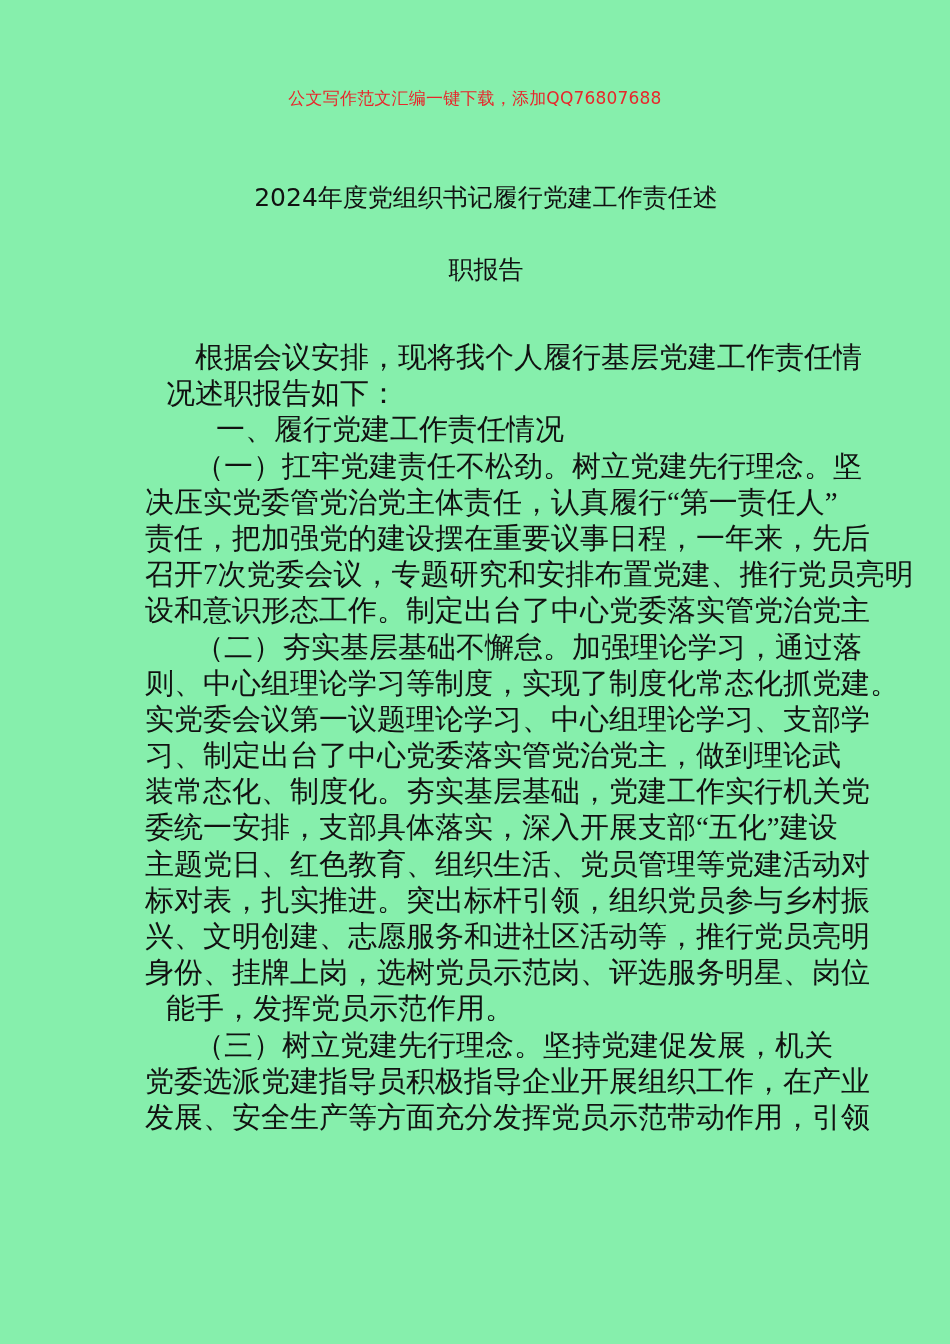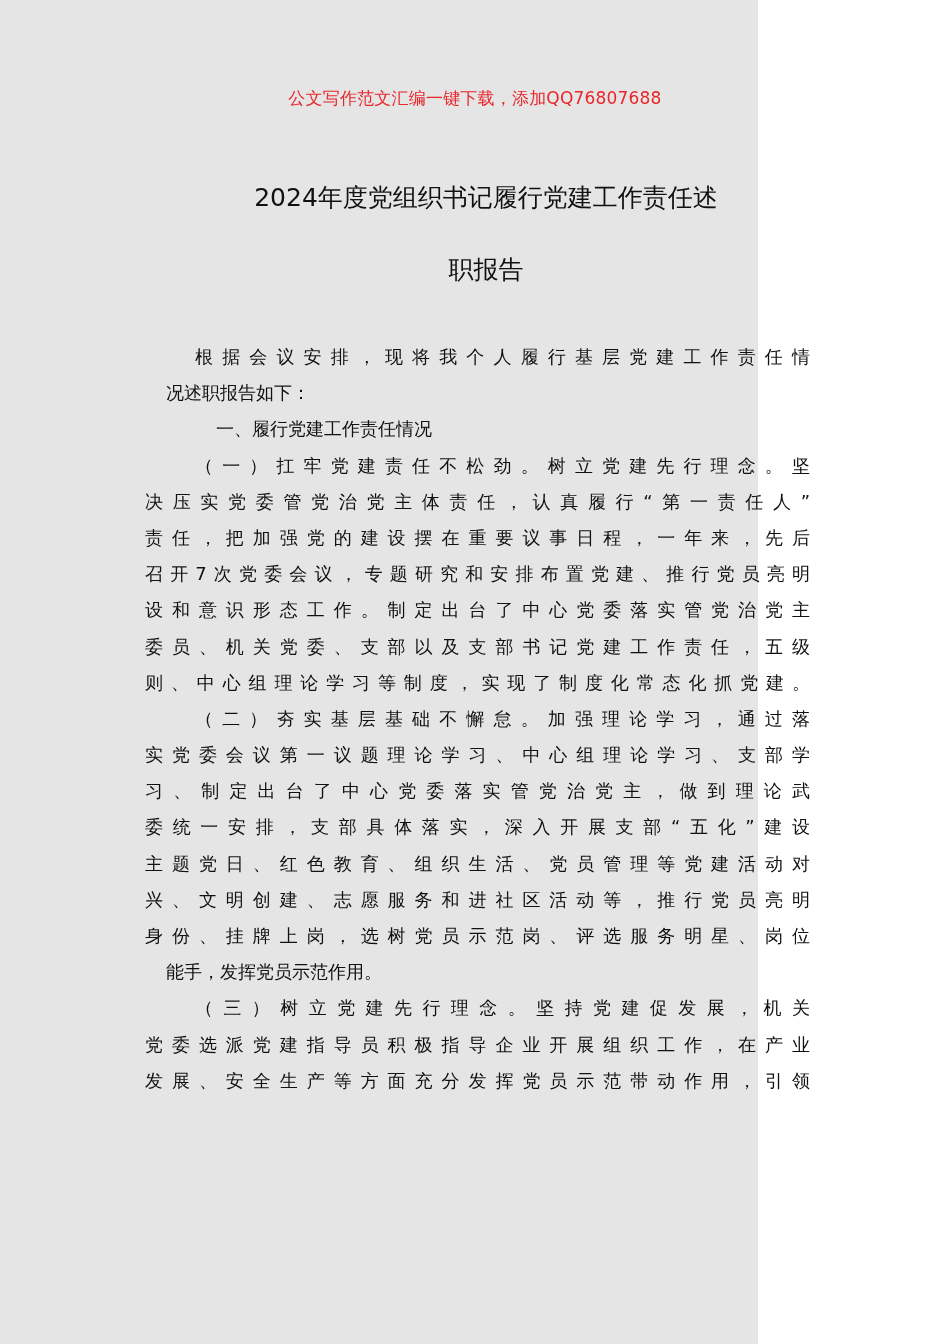--- a/index.html
+++ b/index.html
@@ -12,23 +12,23 @@
       height: 1344px;
       position: relative;
       overflow: hidden;
       font-family: "DejaVu Sans", "Liberation Sans", sans-serif;
       color: #111111;
     }
     .page {
       position: absolute;
       left: 0;
       top: 0;
-      width: 758px;
+      width: 950px;
       height: 1344px;
-      background: #e5e5e5;
+      background: #86efac;
     }
     .watermark {
       position: absolute;
       top: 86px;
       left: 0;
       width: 950px;
       text-align: center;
       color: #e8262b;
       font-size: 17px;
       letter-spacing: 0.2px;
@@ -49,25 +49,26 @@
     .title.l2 { top: 227px; }
     .body-text {
       position: absolute;
       left: 145px;
       top: 339px;
       width: 665px;
     }
     .line {
       height: 36.2px;
       line-height: 36.2px;
-      font-size: 18px;
+      font-size: 29px;
       white-space: nowrap;
       text-align: justify;
       text-align-last: justify;
       color: #111111;
+      font-family: Liberation Serif, serif;
     }
     .line.indent {
       padding-left: 50px;
     }
     .line.last {
       text-align-last: left;
       margin-left: 21px;
     }
   </style>
 </head>
@@ -83,28 +84,29 @@
   <div class="body-text">
     <div class="line indent">根据会议安排，现将我个人履行基层党建工作责任情</div>
     <div class="line last">况述职报告如下：</div>
     <div class="line indent last">一、履行党建工作责任情况</div>
 
     <div class="line indent">（一）扛牢党建责任不松劲。树立党建先行理念。坚</div>
     <div class="line">决压实党委管党治党主体责任，认真履行“第一责任人”</div>
     <div class="line">责任，把加强党的建设摆在重要议事日程，一年来，先后</div>
     <div class="line">召开7次党委会议，专题研究和安排布置党建、推行党员亮明</div>
     <div class="line">设和意识形态工作。制定出台了中心党委落实管党治党主</div>
-    <div class="line">委员、机关党委、支部以及支部书记党建工作责任，五级</div>
+    <div class="line indent">（二）夯实基层基础不懈怠。加强理论学习，通过落</div>
+
     <div class="line">则、中心组理论学习等制度，实现了制度化常态化抓党建。</div>
-
-    <div class="line indent">（二）夯实基层基础不懈怠。加强理论学习，通过落</div>
     <div class="line">实党委会议第一议题理论学习、中心组理论学习、支部学</div>
     <div class="line">习、制定出台了中心党委落实管党治党主，做到理论武</div>
+    <div class="line">装常态化、制度化。夯实基层基础，党建工作实行机关党</div>
     <div class="line">委统一安排，支部具体落实，深入开展支部“五化”建设</div>
     <div class="line">主题党日、红色教育、组织生活、党员管理等党建活动对</div>
+    <div class="line">标对表，扎实推进。突出标杆引领，组织党员参与乡村振</div>
     <div class="line">兴、文明创建、志愿服务和进社区活动等，推行党员亮明</div>
     <div class="line">身份、挂牌上岗，选树党员示范岗、评选服务明星、岗位</div>
     <div class="line last">能手，发挥党员示范作用。</div>
 
     <div class="line indent">（三）树立党建先行理念。坚持党建促发展，机关</div>
     <div class="line">党委选派党建指导员积极指导企业开展组织工作，在产业</div>
     <div class="line">发展、安全生产等方面充分发挥党员示范带动作用，引领</div>
   </div>
 
 </div>

